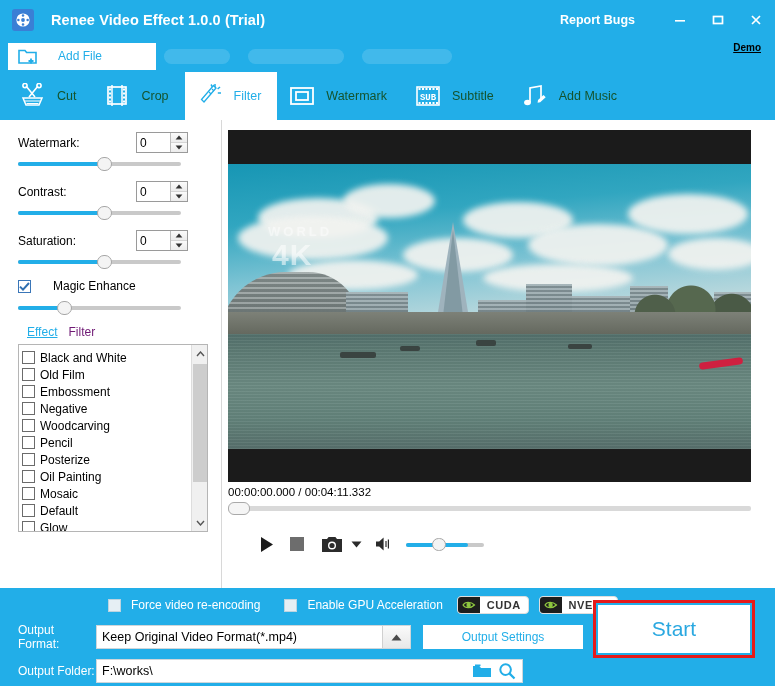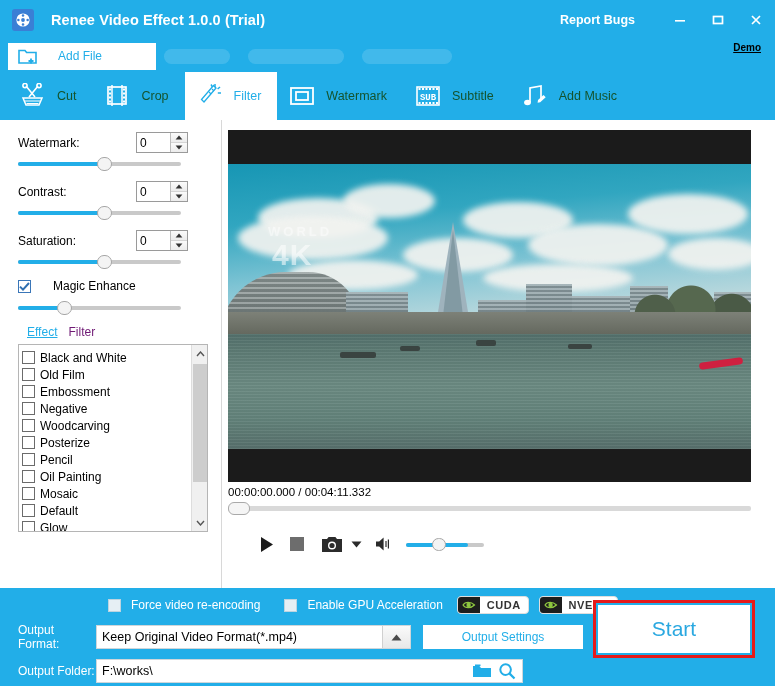--- a/index.html
+++ b/index.html
@@ -612,25 +612,25 @@
           <div class="list-item">
             <span class="cbox"></span>
             <span class="li-label">Negative</span>
           </div>
           <div class="list-item">
             <span class="cbox"></span>
             <span class="li-label">Woodcarving</span>
           </div>
           <div class="list-item">
             <span class="cbox"></span>
+            <span class="li-label">Pencil</span>
+          </div>
+          <div class="list-item">
+            <span class="cbox"></span>
             <span class="li-label">Posterize</span>
-          </div>
-          <div class="list-item">
-            <span class="cbox"></span>
-            <span class="li-label">Pencil</span>
           </div>
           <div class="list-item">
             <span class="cbox"></span>
             <span class="li-label">Oil Painting</span>
           </div>
           <div class="list-item">
             <span class="cbox"></span>
             <span class="li-label">Mosaic</span>
           </div>
           <div class="list-item">

